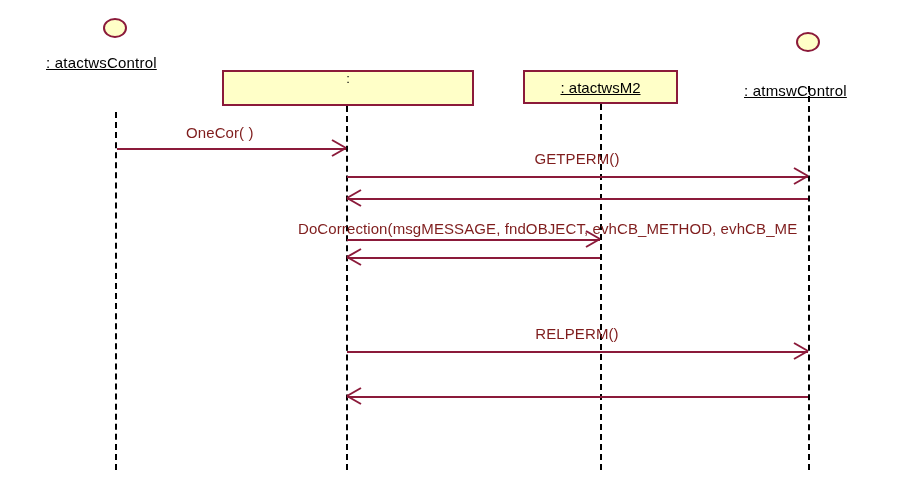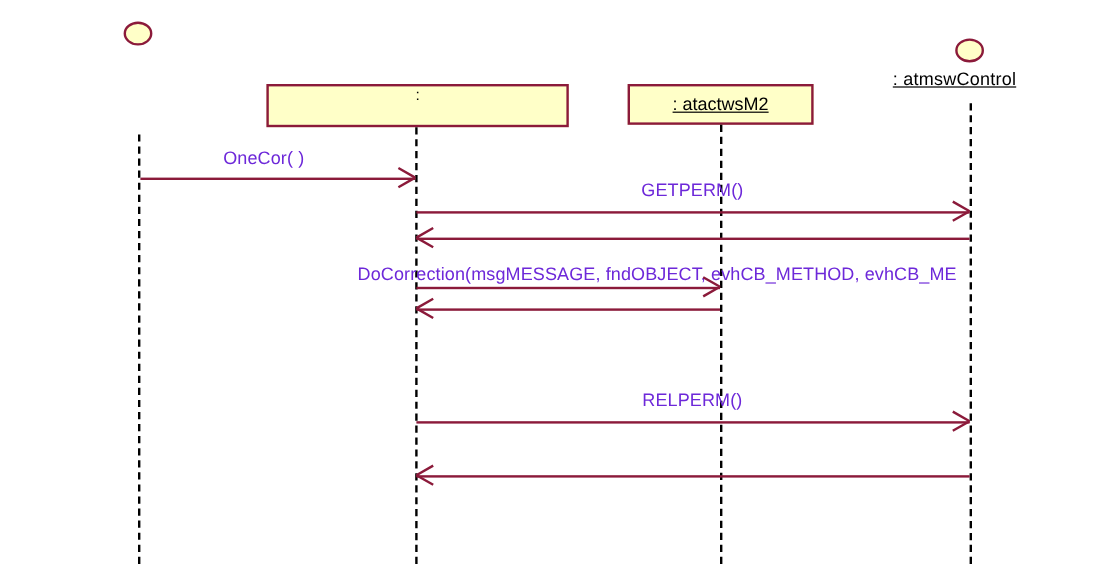--- a/index.html
+++ b/index.html
@@ -79,46 +79,47 @@
   }
   .arrow-head {
     position: absolute;
     width: 0;
     height: 0;
   }
   .arrow-head svg { display: block; overflow: visible; }
   .msg-label {
     position: absolute;
     font-size: 15px;
-    color: #6d28d9;
+    color: #7f1d1d;
     white-space: nowrap;
     letter-spacing: 0.1px;
   }
   .msg-label.centered {
     text-align: center;
     transform: translateX(-50%);
   }
 </style>
 </head>
 <body>
 
 <div id="diagram">
 
   <div class="actor-head" style="left:103px; top:18px;"></div>
+  <div class="actor-label" style="left:46px; top:54px;">: atactwsControl</div>
 
   <div class="object-box" style="left:222px; top:70px; width:252px; height:36px;">
     <span class="colon-line">:</span>
   </div>
 
   <div class="object-box single-line" style="left:523px; top:70px; width:155px; height:34px;">
     <span class="name-line">: atactwsM2</span>
   </div>
 
   <div class="actor-head" style="left:796px; top:32px;"></div>
-  <div class="actor-label" style="left:744px; top:58px;">: atmswControl</div>
+  <div class="actor-label" style="left:744px; top:82px;">: atmswControl</div>
 
   <div class="lifeline" style="left:115px; top:112px; height:358px;"></div>
   <div class="lifeline" style="left:346px; top:106px; height:364px;"></div>
   <div class="lifeline" style="left:600px; top:104px; height:366px;"></div>
   <div class="lifeline" style="left:808px; top:86px; height:384px;"></div>
 
   <div class="msg-label" style="left:186px; top:124px;">OneCor( )</div>
   <div class="msg-line" style="left:117px; top:148px; width:229px;"></div>
   <div class="arrow-head" style="left:346px; top:148px;">
     <svg width="1" height="1" viewBox="0 0 1 1">

